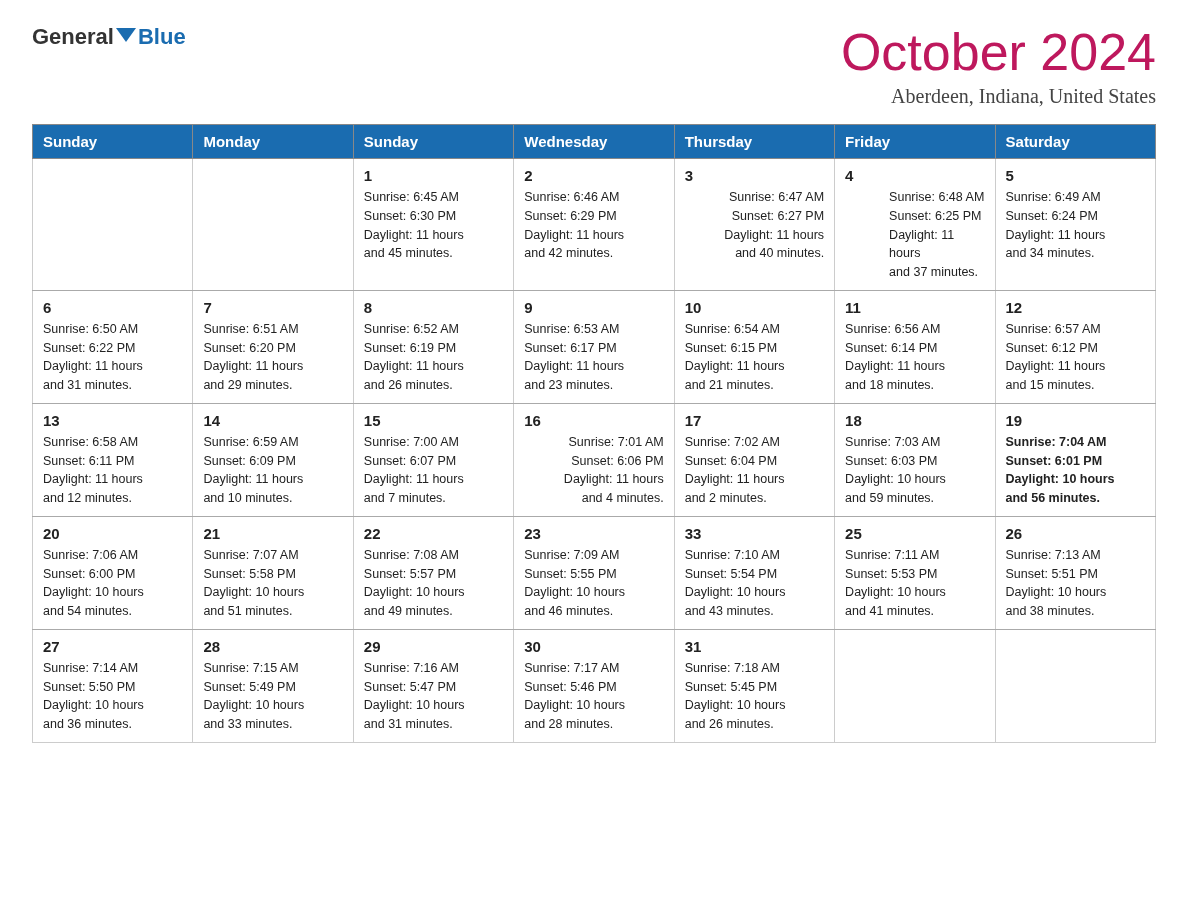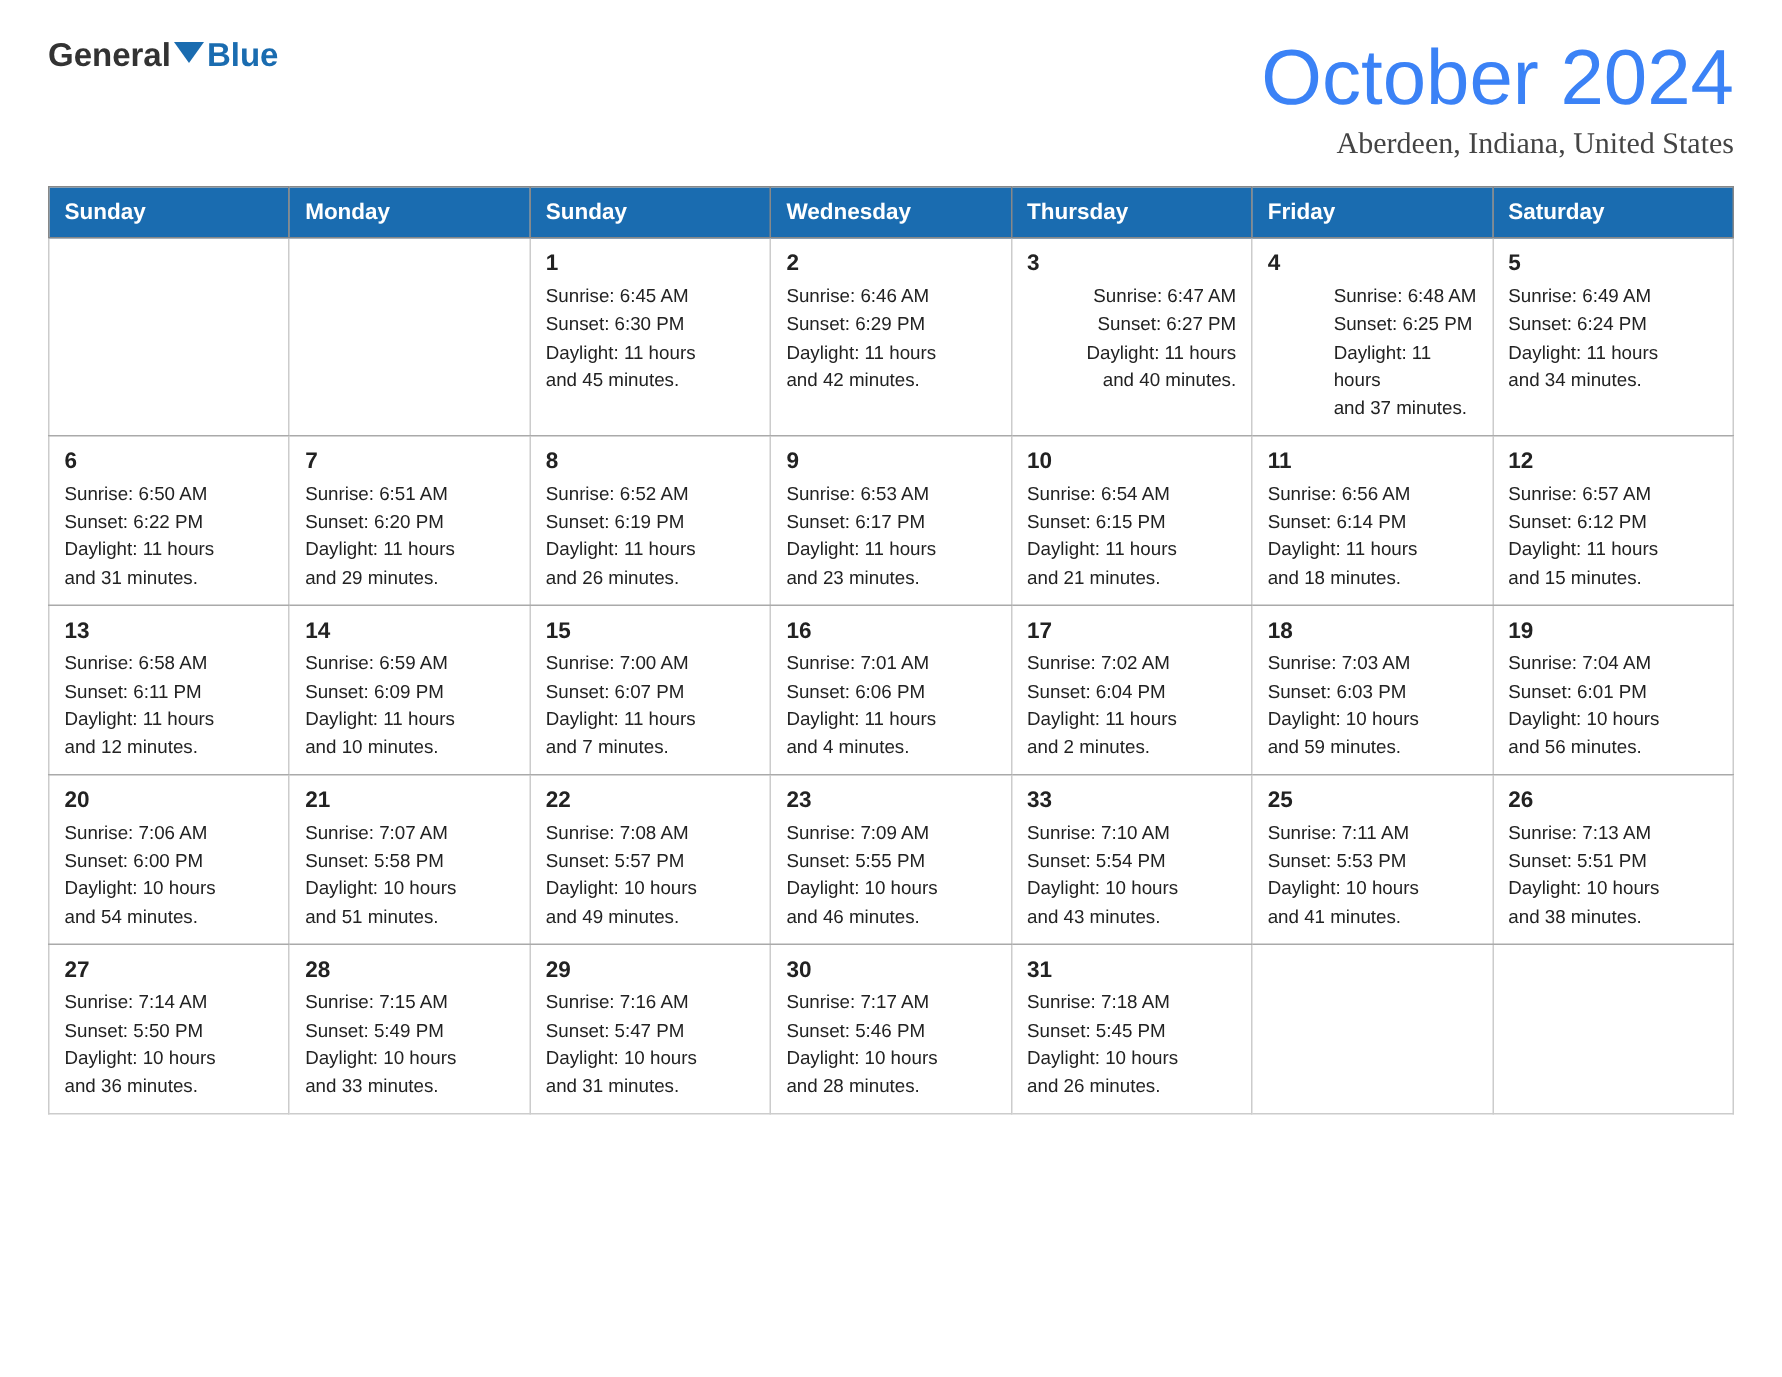--- a/index.html
+++ b/index.html
@@ -37,21 +37,21 @@
       border-top: 14px solid #1a6cb0;
       margin-left: 2px;
       margin-top: -4px;
     }
     .title-area {
       text-align: right;
     }
     .month-year {
       font-size: 52px;
       font-weight: normal;
-      color: #3b82f6;
+      color: #be185d;
       line-height: 1.1;
     }
     .location {
       font-size: 20px;
       color: #444;
       margin-top: 4px;
       font-family: Liberation Serif, serif;
     }
     .calendar {
       width: 100%;
@@ -234,42 +234,42 @@
         </td>
         <td>
           <div class="day-number">15</div>
           <div class="day-info" style="white-space: pre-line;">Sunrise: 7:00 AM
 Sunset: 6:07 PM
 Daylight: 11 hours
 and 7 minutes.</div>
         </td>
         <td>
           <div class="day-number">16</div>
-          <div class="day-info" style="white-space: pre-line;">Sunrise: 7:01 AM
+          <div class="day-info" style="white-space: pre-line; text-align: right;">Sunrise: 7:01 AM
 Sunset: 6:06 PM
 Daylight: 11 hours
 and 4 minutes.</div>
         </td>
         <td>
           <div class="day-number">17</div>
           <div class="day-info" style="white-space: pre-line;">Sunrise: 7:02 AM
 Sunset: 6:04 PM
 Daylight: 11 hours
 and 2 minutes.</div>
         </td>
         <td>
           <div class="day-number">18</div>
           <div class="day-info" style="white-space: pre-line;">Sunrise: 7:03 AM
 Sunset: 6:03 PM
 Daylight: 10 hours
 and 59 minutes.</div>
         </td>
         <td>
           <div class="day-number">19</div>
-          <div class="day-info" style="white-space: pre-line;">Sunrise: 7:04 AM
+          <div class="day-info" style="white-space: pre-line; font-weight: bold;">Sunrise: 7:04 AM
 Sunset: 6:01 PM
 Daylight: 10 hours
 and 56 minutes.</div>
         </td>
       </tr>
       <tr>
         <td>
           <div class="day-number">20</div>
           <div class="day-info" style="white-space: pre-line;">Sunrise: 7:06 AM
 Sunset: 6:00 PM

